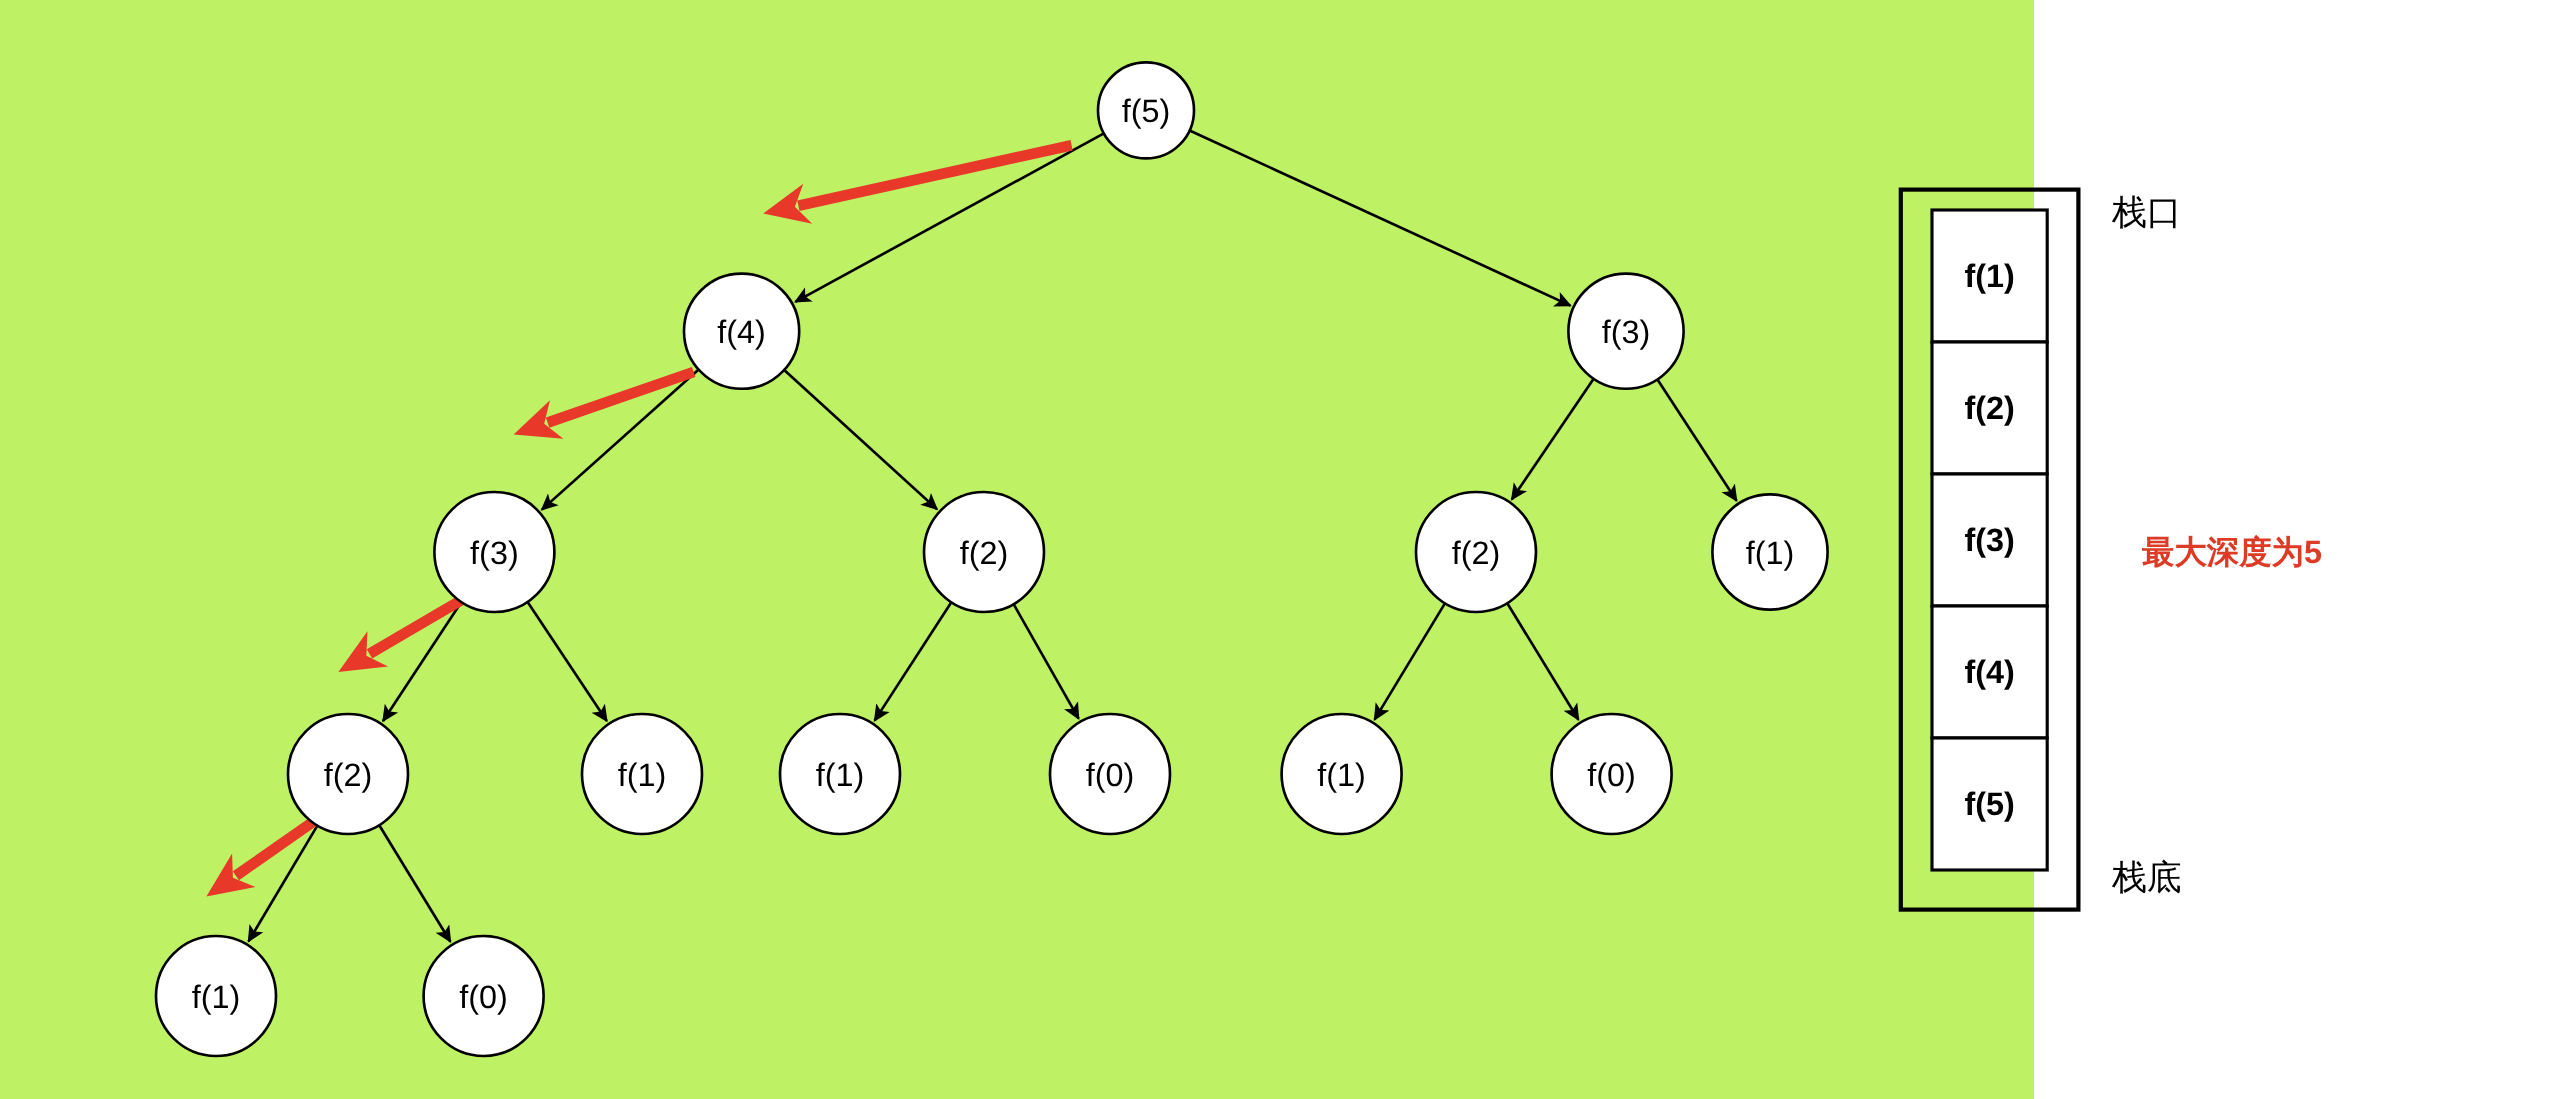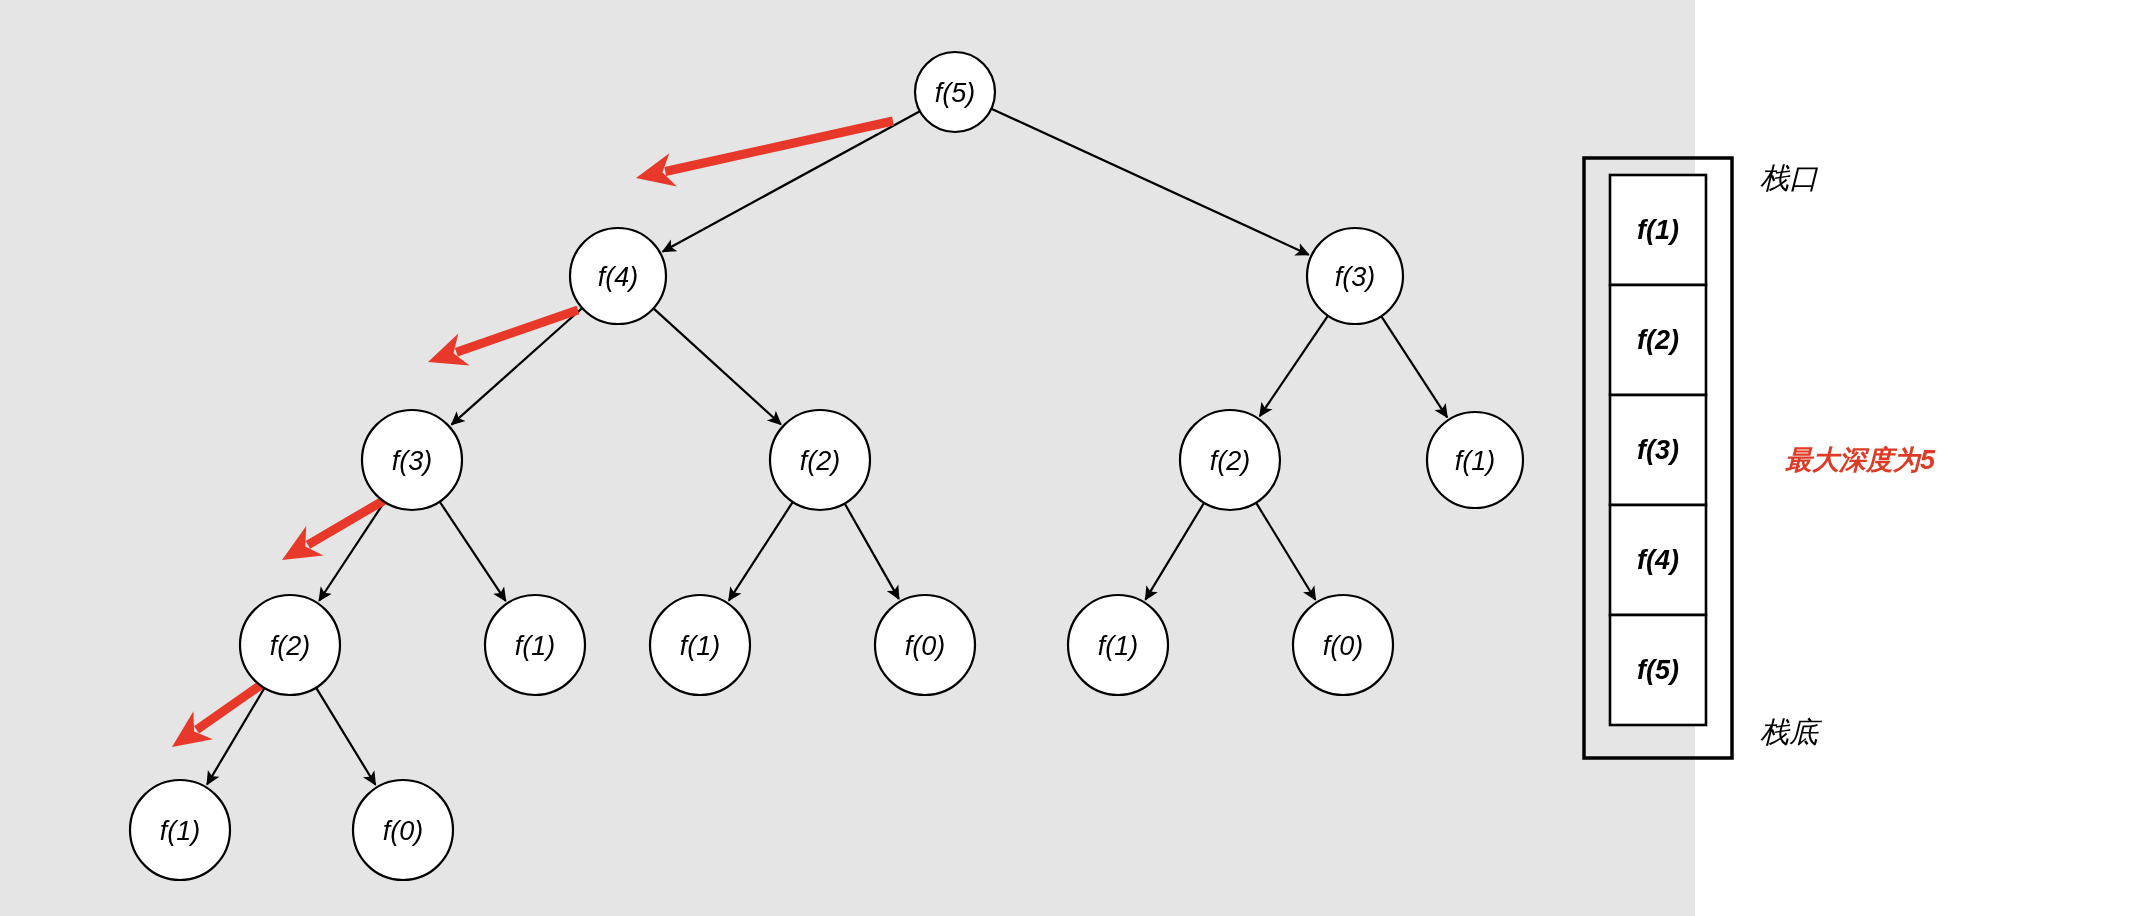--- a/index.html
+++ b/index.html
@@ -12,22 +12,21 @@
     width: 2134px;
     height: 916px;
     font-family: "Liberation Sans", "DejaVu Sans", sans-serif;
     overflow: hidden;
     position: relative;
   }
   #stage {
     position: relative;
     width: 1695px;
     height: 916px;
-    background: #e5e5e5;
-    font-style: italic;
+    background: #bef264;
   }
   svg#diagram {
     position: absolute;
     left: 0;
     top: 0;
     width: 2134px;
     height: 916px;
     display: block;
   }
   .node-circle {

